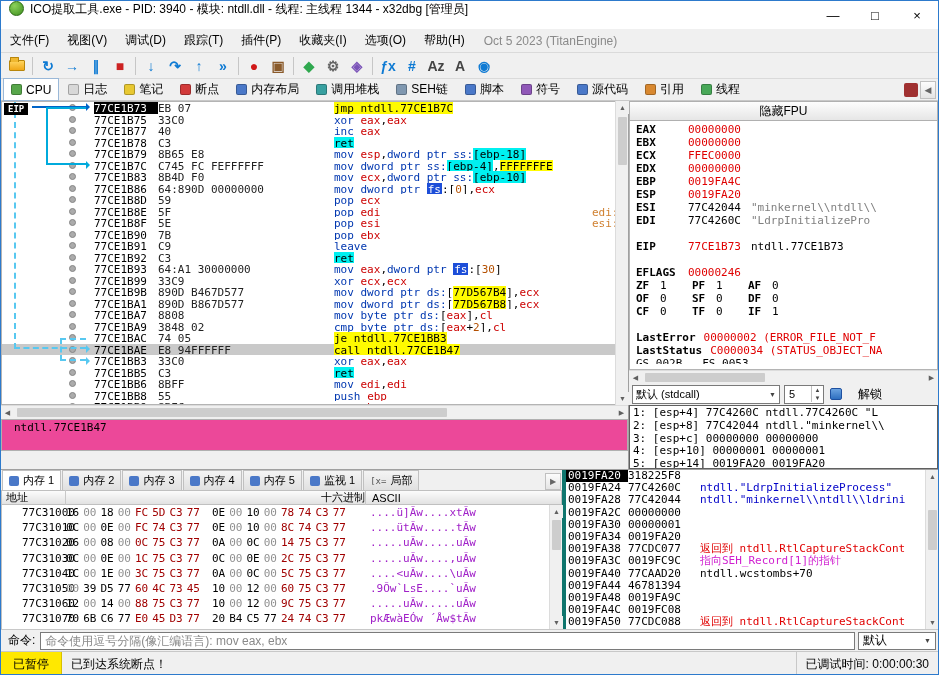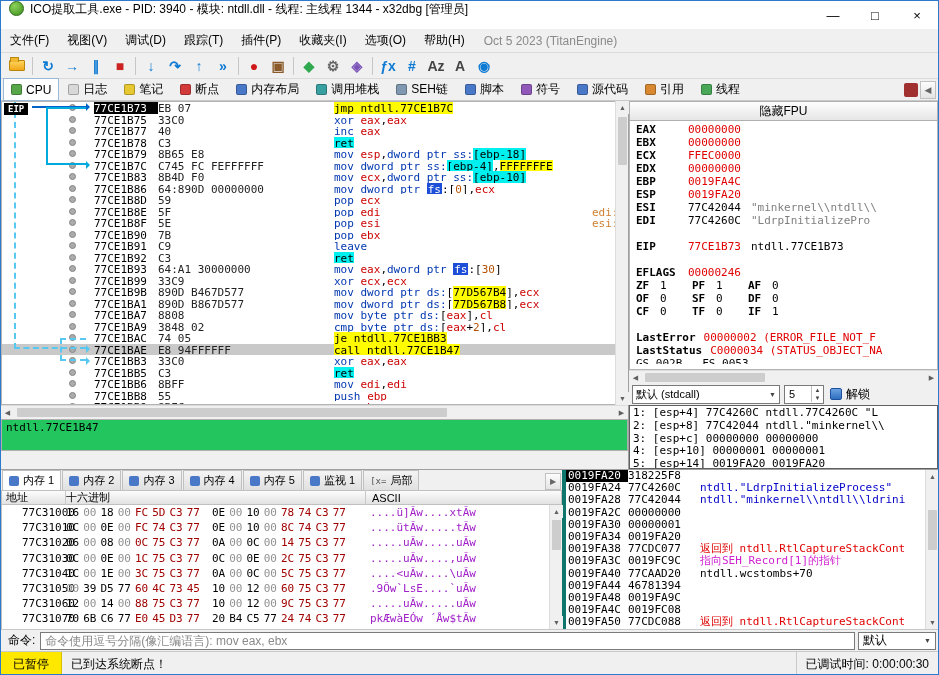--- a/index.html
+++ b/index.html
@@ -50,21 +50,21 @@
 
 .sb-v{width:13px;background:#F0F0F0;border-left:1px solid #DCDCDC;position:relative;flex:none}
 .sb-h{height:13px;background:#F0F0F0;border-top:1px solid #DCDCDC;position:relative;flex:none}
 .sb-b{position:absolute;width:13px;height:13px;display:flex;align-items:center;justify-content:center;font-size:7px;color:#606060;background:#F0F0F0}
 .sb-v .sb-b.top{top:0}.sb-v .sb-b.bot{bottom:0}
 .sb-h .sb-b.lft{left:0}.sb-h .sb-b.rgt{right:0}
 .sb-t{position:absolute;background:#CDCDCD;border-radius:1px}
 .sb-v .sb-t{left:2px;width:9px}
 .sb-h .sb-t{top:2px;height:9px}
 
-.infobox{background:#22c55e;border:1px solid #B0B0B0;font:11px/15px "DejaVu Sans Mono",monospace;padding:0 4px;overflow:hidden;flex:none}
+.infobox{background:#ec4899;border:1px solid #B0B0B0;font:11px/15px "DejaVu Sans Mono",monospace;padding:0 12px;overflow:hidden;flex:none}
 #info1{height:32px;margin-top:1px}
 #info2{height:17px;margin-top:2px}
 
 .reg-pane{flex:1;display:flex;flex-direction:column;background:#F0F0F0;min-width:0}
 .reg-header{height:20px;background:linear-gradient(#FDFDFD,#E6E6E6);border:1px solid #B0B0B0;display:flex;align-items:center;justify-content:center;font-size:12px;flex:none}
 .reg-body{height:249px;background:#FFF;border:1px solid #B4B4B4;border-top:none;overflow:hidden;font:11px "DejaVu Sans Mono",monospace;padding:2px 0 0 6px;flex:none}
 .rline{height:13px;line-height:13px;white-space:pre;overflow:hidden}
 .rline.blank{height:13px}
 .rline.partial{height:7px}
 .rname{font-weight:bold;display:inline-block;min-width:52px;color:#000}
@@ -72,35 +72,35 @@
 .rval.red{color:#E00000}.rval.black{color:#000}
 .rx{margin-left:10px}.rx.gray{color:#808080}.rx.black{color:#000}
 .flname{font-weight:bold;display:inline-block;width:24px}
 .flval{display:inline-block;width:32px;color:#000}
 .convbar{height:22px;display:flex;align-items:center;gap:4px;padding:1px 3px;flex:none}
 .convsel{width:148px;height:19px;background:#FFF;border:1px solid #7A7A7A;font-size:11px;display:flex;align-items:center;justify-content:space-between;padding:0 3px}
 .dd-arrow{font-size:7px;color:#444}
 .spin{width:40px;height:19px;background:#FFF;border:1px solid #7A7A7A;font-size:11px;display:flex;align-items:center;justify-content:space-between;padding:0 0 0 4px}
 .spinbtns{display:flex;flex-direction:column;width:12px;border-left:1px solid #C0C0C0}
 .spinbtns span{font-size:6px;line-height:8px;text-align:center;color:#444}
-.lockwrap{display:flex;align-items:center;gap:4px;font-size:12px;margin-left:2px}
+.lockwrap{display:flex;align-items:center;gap:16px;font-size:12px;margin-left:2px}
 .lockicon{width:12px;height:12px;background:linear-gradient(#6AA2E0,#2E6FC0);border:1px solid #1E50A0;border-radius:2px}
 .argsbox{flex:1;background:#FFF;border:1px solid #606060;font:11px/12.8px "DejaVu Sans Mono",monospace;padding:1px 3px;overflow:hidden;white-space:pre}
 
 .bottom{height:160px;display:flex;border-top:1px solid #A0A0A0;flex:none}
 .dump-pane{width:565px;display:flex;flex-direction:column;border-right:4px solid #0f766e;background:#F0F0F0;flex:none}
 .dump-tabs{height:20px;display:flex;align-items:flex-end;padding-left:1px;gap:1px}
 .dtab{font-size:11px;padding:2px 6px;display:flex;gap:4px;align-items:center;border:1px solid #C0C0C0;border-bottom:none;background:linear-gradient(#F4F4F4,#E0E0E0);white-space:nowrap}
 .dtab.active{background:#FFF}
 .dticon{width:10px;height:10px;background:#4A78C8;border-radius:2px;flex:none}
 .dtpre{font:9px "DejaVu Sans Mono",monospace;color:#555}
 .dscroll{margin-left:auto;width:16px;height:17px;display:flex;align-items:center;justify-content:center;font-size:8px;color:#666;background:linear-gradient(#FCFCFC,#E4E4E4);border:1px solid #C0C0C0;margin-right:1px}
 .dump-head{height:15px;display:flex;background:linear-gradient(#FCFCFC,#E2E2E2);border:1px solid #C0C0C0;font-size:11px;align-items:center}
 .dh-addr{width:64px;border-right:1px solid #C8C8C8;padding-left:4px}
-.dh-hex{width:300px;border-right:1px solid #C8C8C8;text-align:left}
+.dh-hex{width:300px;border-right:1px solid #C8C8C8;text-align:right}
 .dh-ascii{flex:1;padding-left:6px}
 .dump-mid{flex:1;display:flex;min-height:0}
 .dump-body{flex:1;background:#FFF;font:11px "DejaVu Sans Mono",monospace;overflow:hidden;border-left:1px solid #C0C0C0}
 .mrow{height:15.2px;line-height:15.2px;display:flex;white-space:pre}
 .maddr{width:64px;padding-left:20px;flex:none;color:#000}
 .mhex{width:300px;flex:none;display:flex;overflow:hidden}
 .mhex span{margin-right:4px}
 .hb-n{color:#000}.hb-z{color:#909090}.hb-p{color:#A00000}
 .mascii{flex:1;color:#A020C8;overflow:hidden;padding-left:4px}
 .stack-pane{flex:1;display:flex;background:#FFF;min-width:0}

